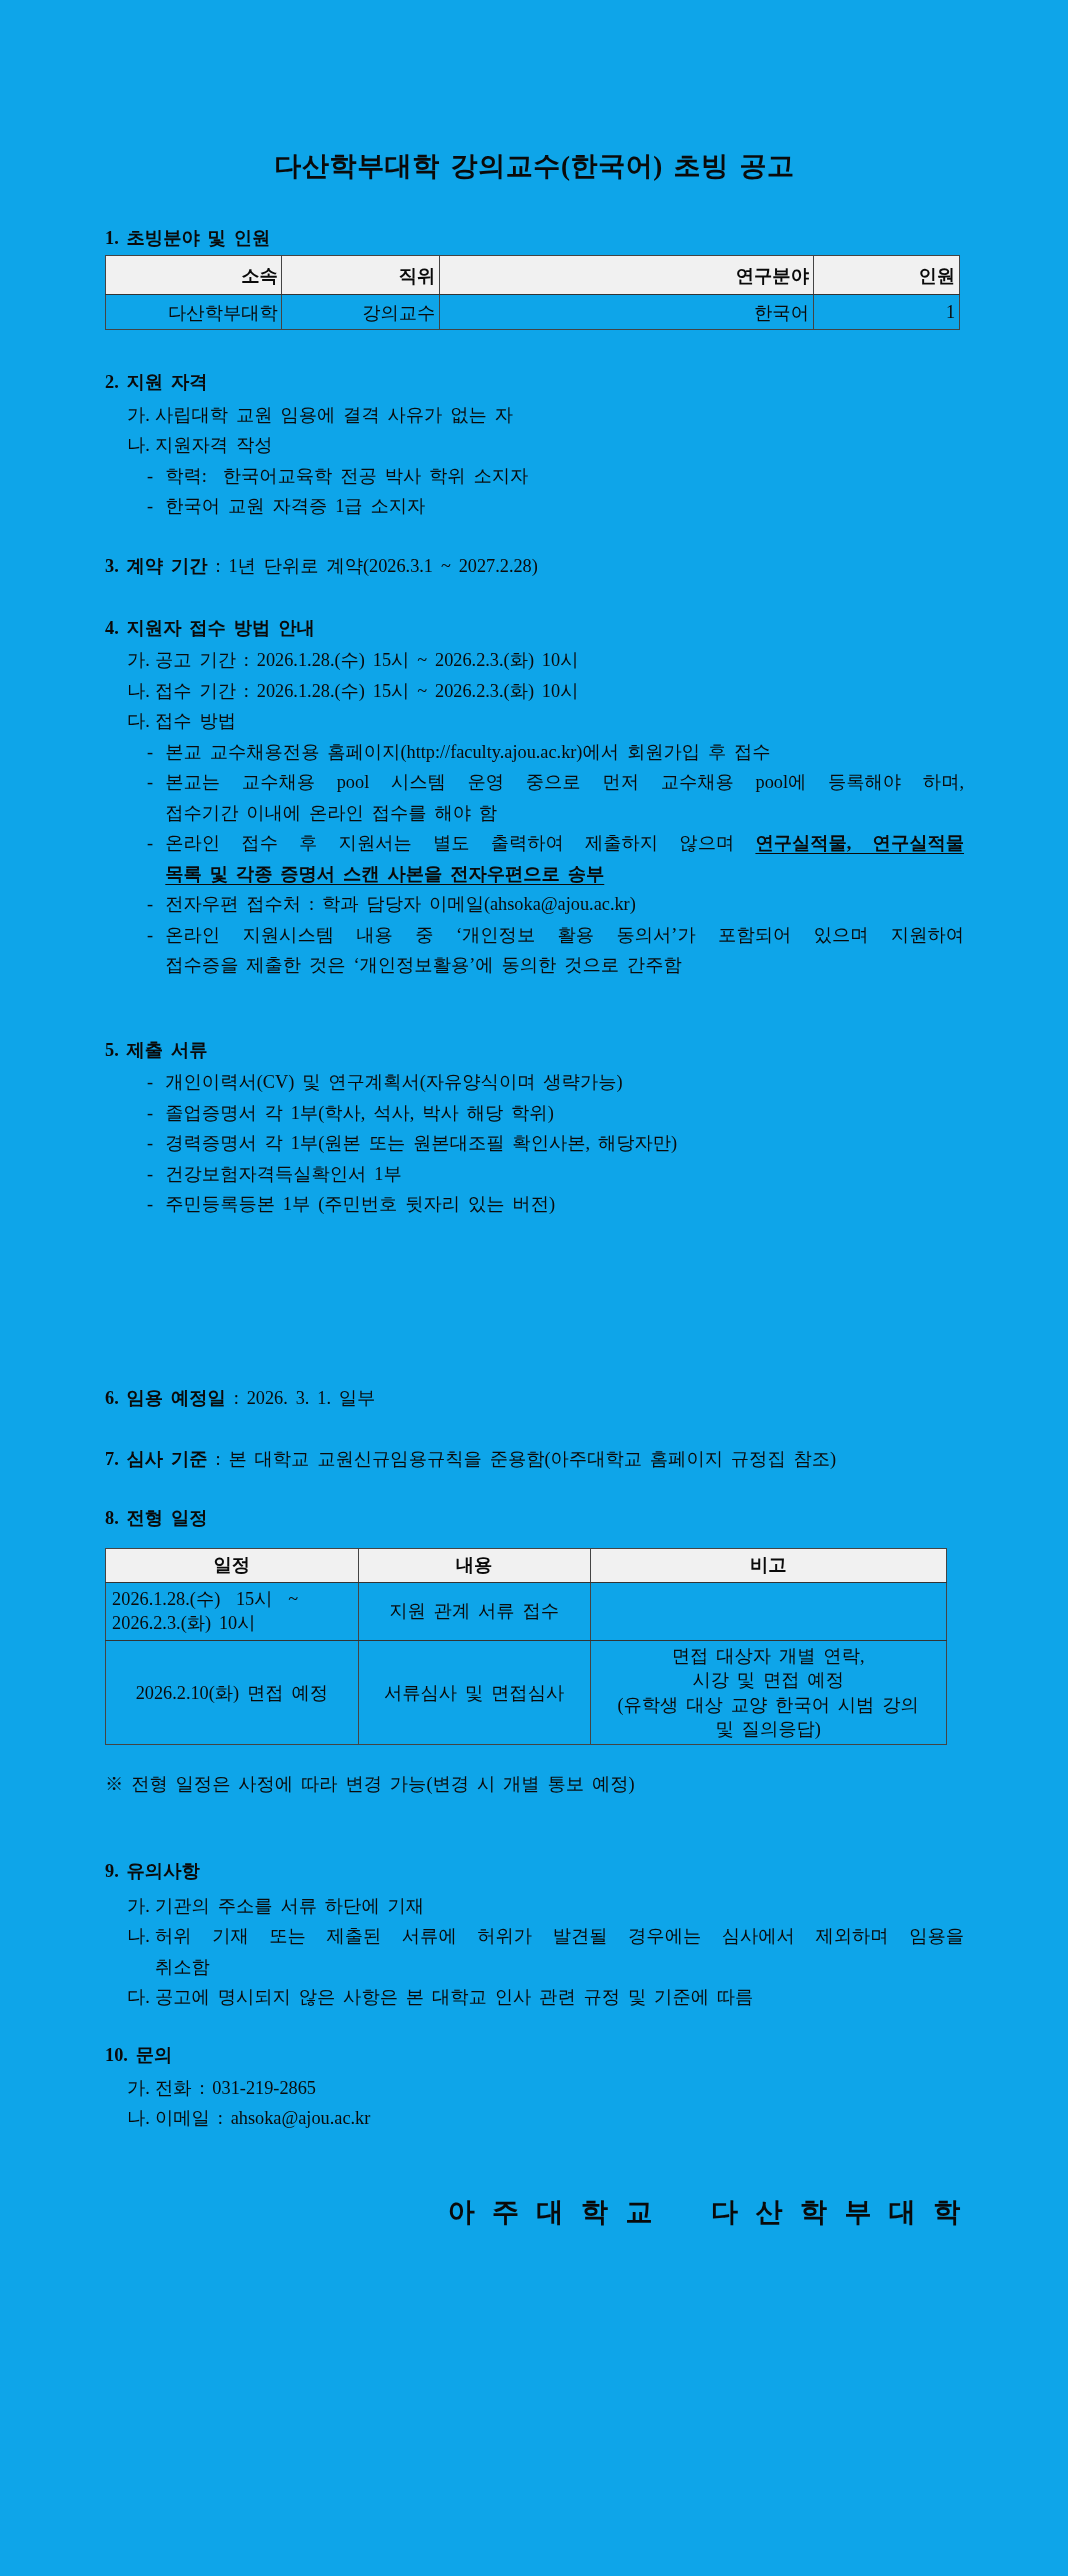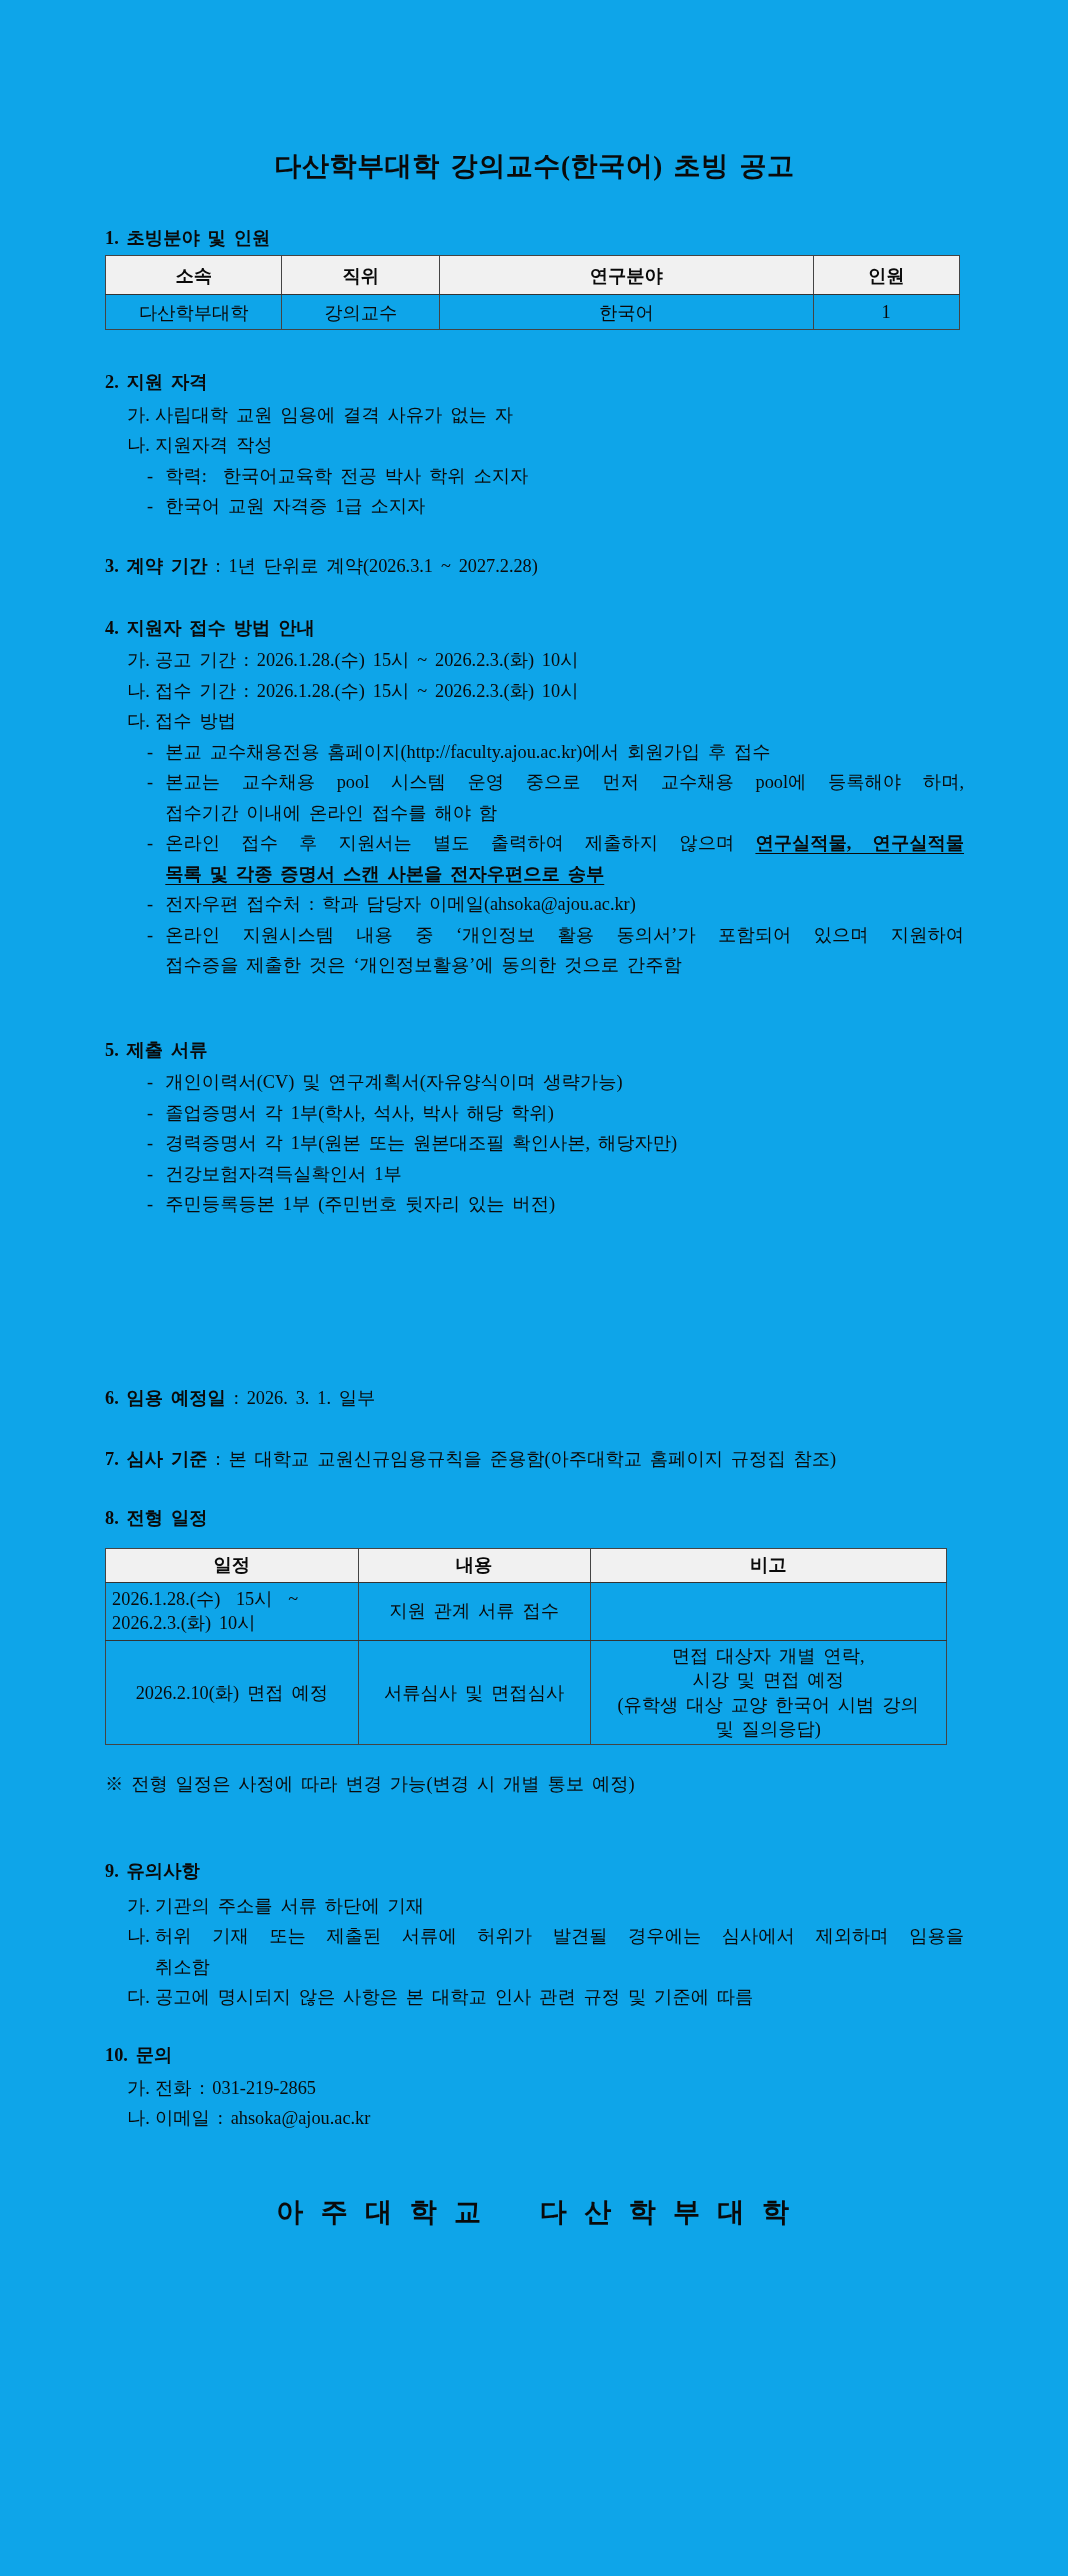--- a/index.html
+++ b/index.html
@@ -52,21 +52,21 @@
   
   table { border-collapse: collapse; table-layout: fixed; }
   .recruit-table {
     width: 99.5%;
     margin-top: 4.9px;
     border-top: 1.2px solid #333;
     border-bottom: 1.2px solid #333;
   }
   .recruit-table th, .recruit-table td {
     border: 0.6px solid #444;
-    text-align: center;
+    text-align: right;
     vertical-align: middle;
     font-size: 18.3px;
     padding: 0 3.7px;
   }
   .recruit-table thead th {
     background: #f1f1f1;
     font-weight: bold;
     height: 38px;
     border-bottom: 1.2px solid #333;
   }
@@ -93,21 +93,21 @@
     border-bottom: 1.2px solid #333;
   }
   .sched-table .row1 td { height: 53px; border-bottom: 1.2px solid #333; }
   .sched-table .row2 td { height: 98px; }
   .sched-table td.left { text-align: left; }
 
   .sched-note { line-height: 27px; margin-top: 26px; }
 
   
   .footer-sign {
-    text-align: center;
+    text-align: right;
     font-size: 27px;
     font-weight: bold;
     line-height: 34px;
     letter-spacing: 3.7px;
     margin-top: 61px;
   }
 
   
   .mt-s1 { margin-top: 44px; }
   .mt-s2 { margin-top: 40px; }

